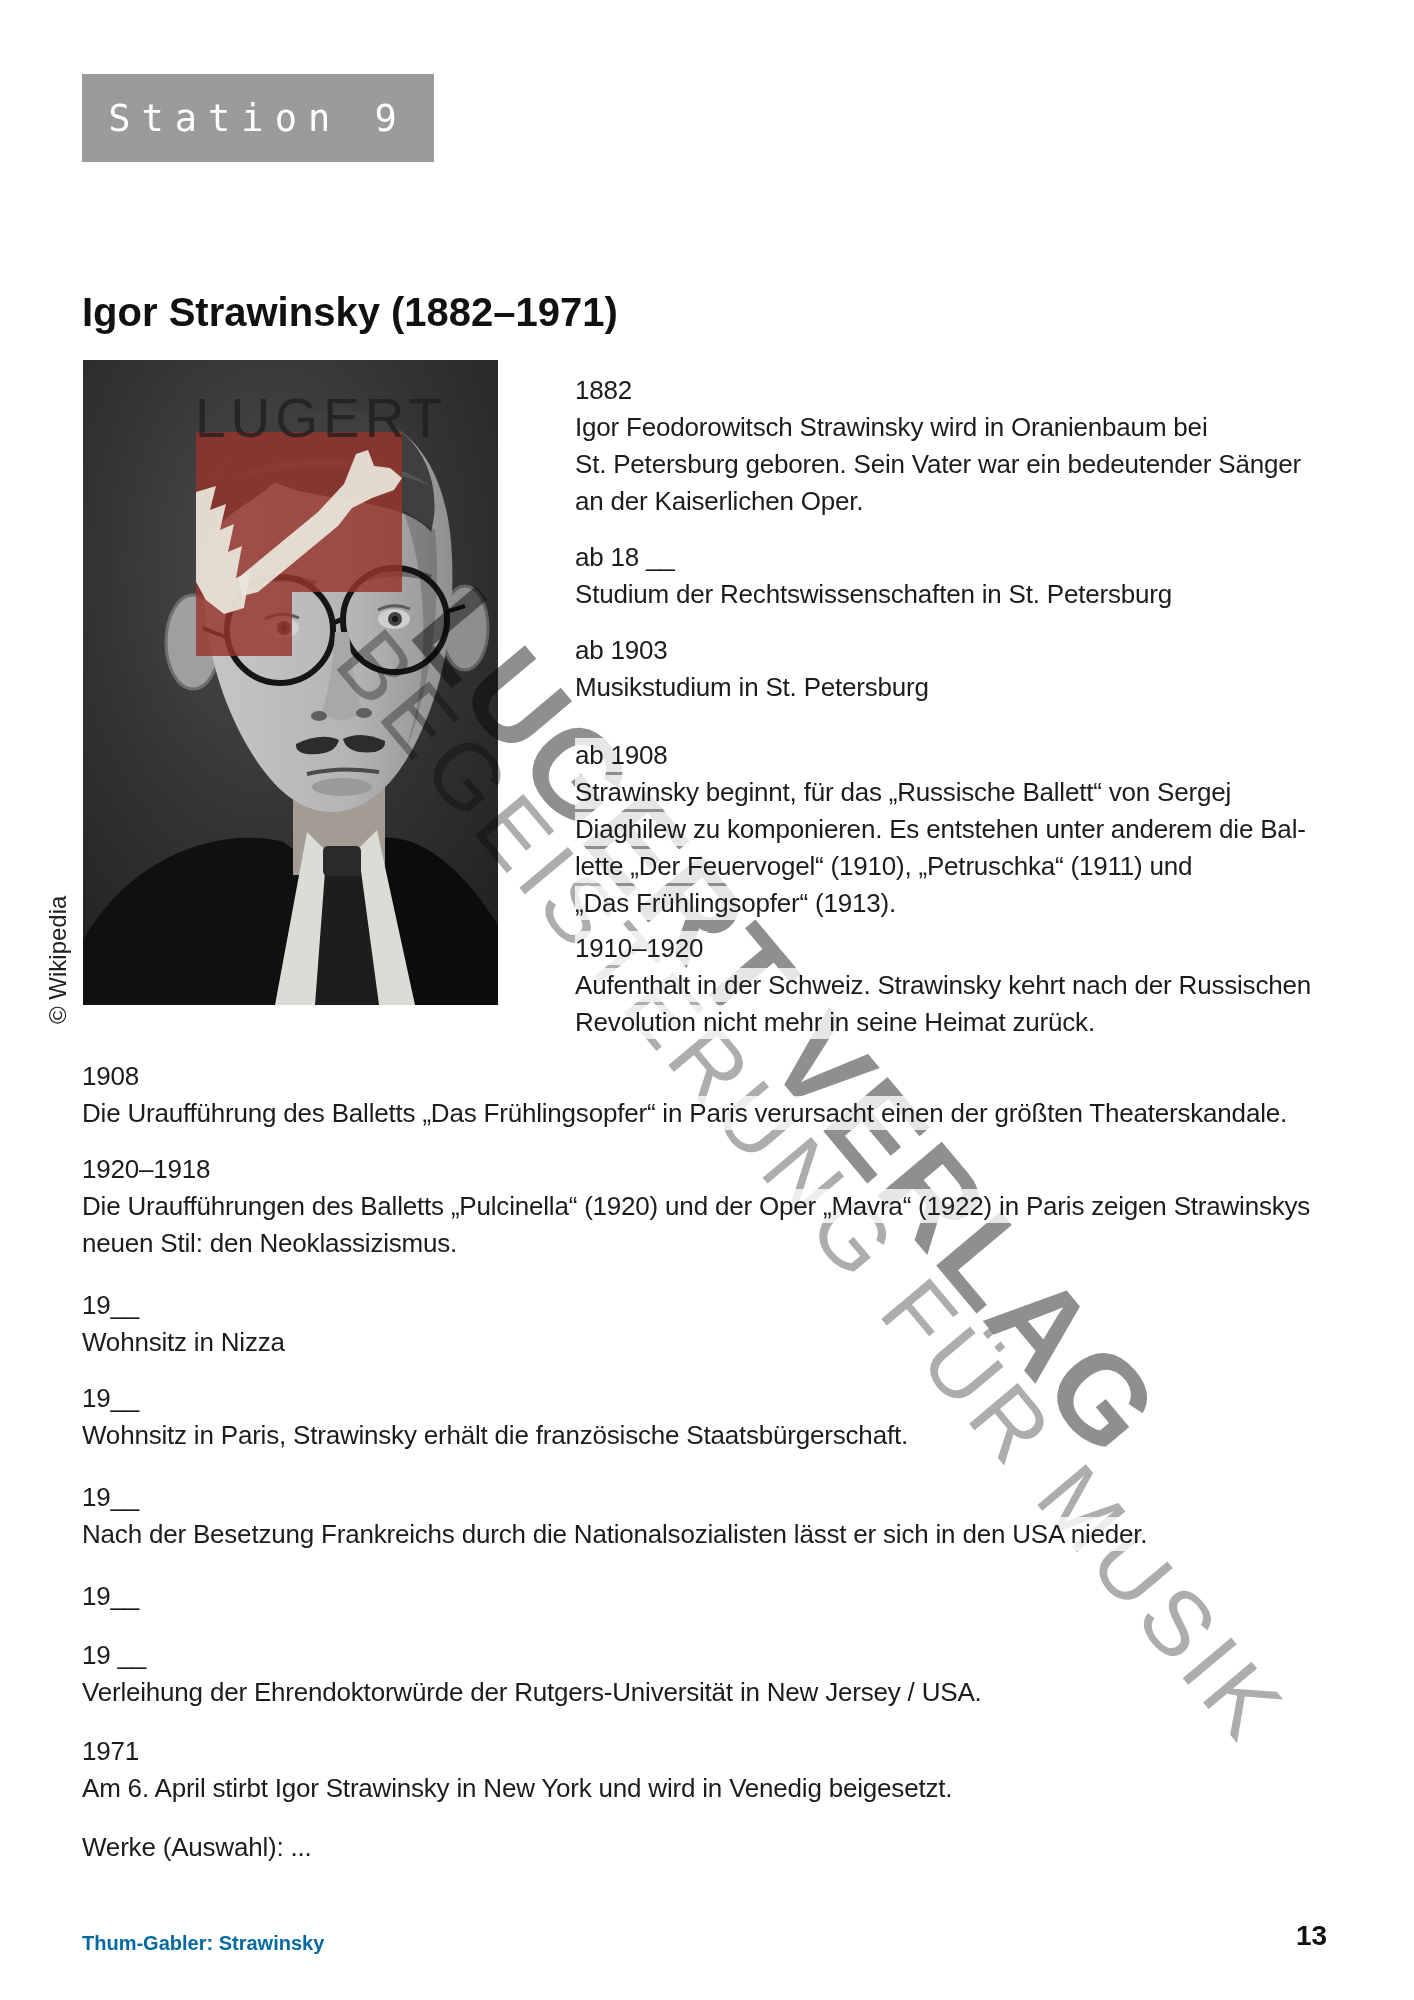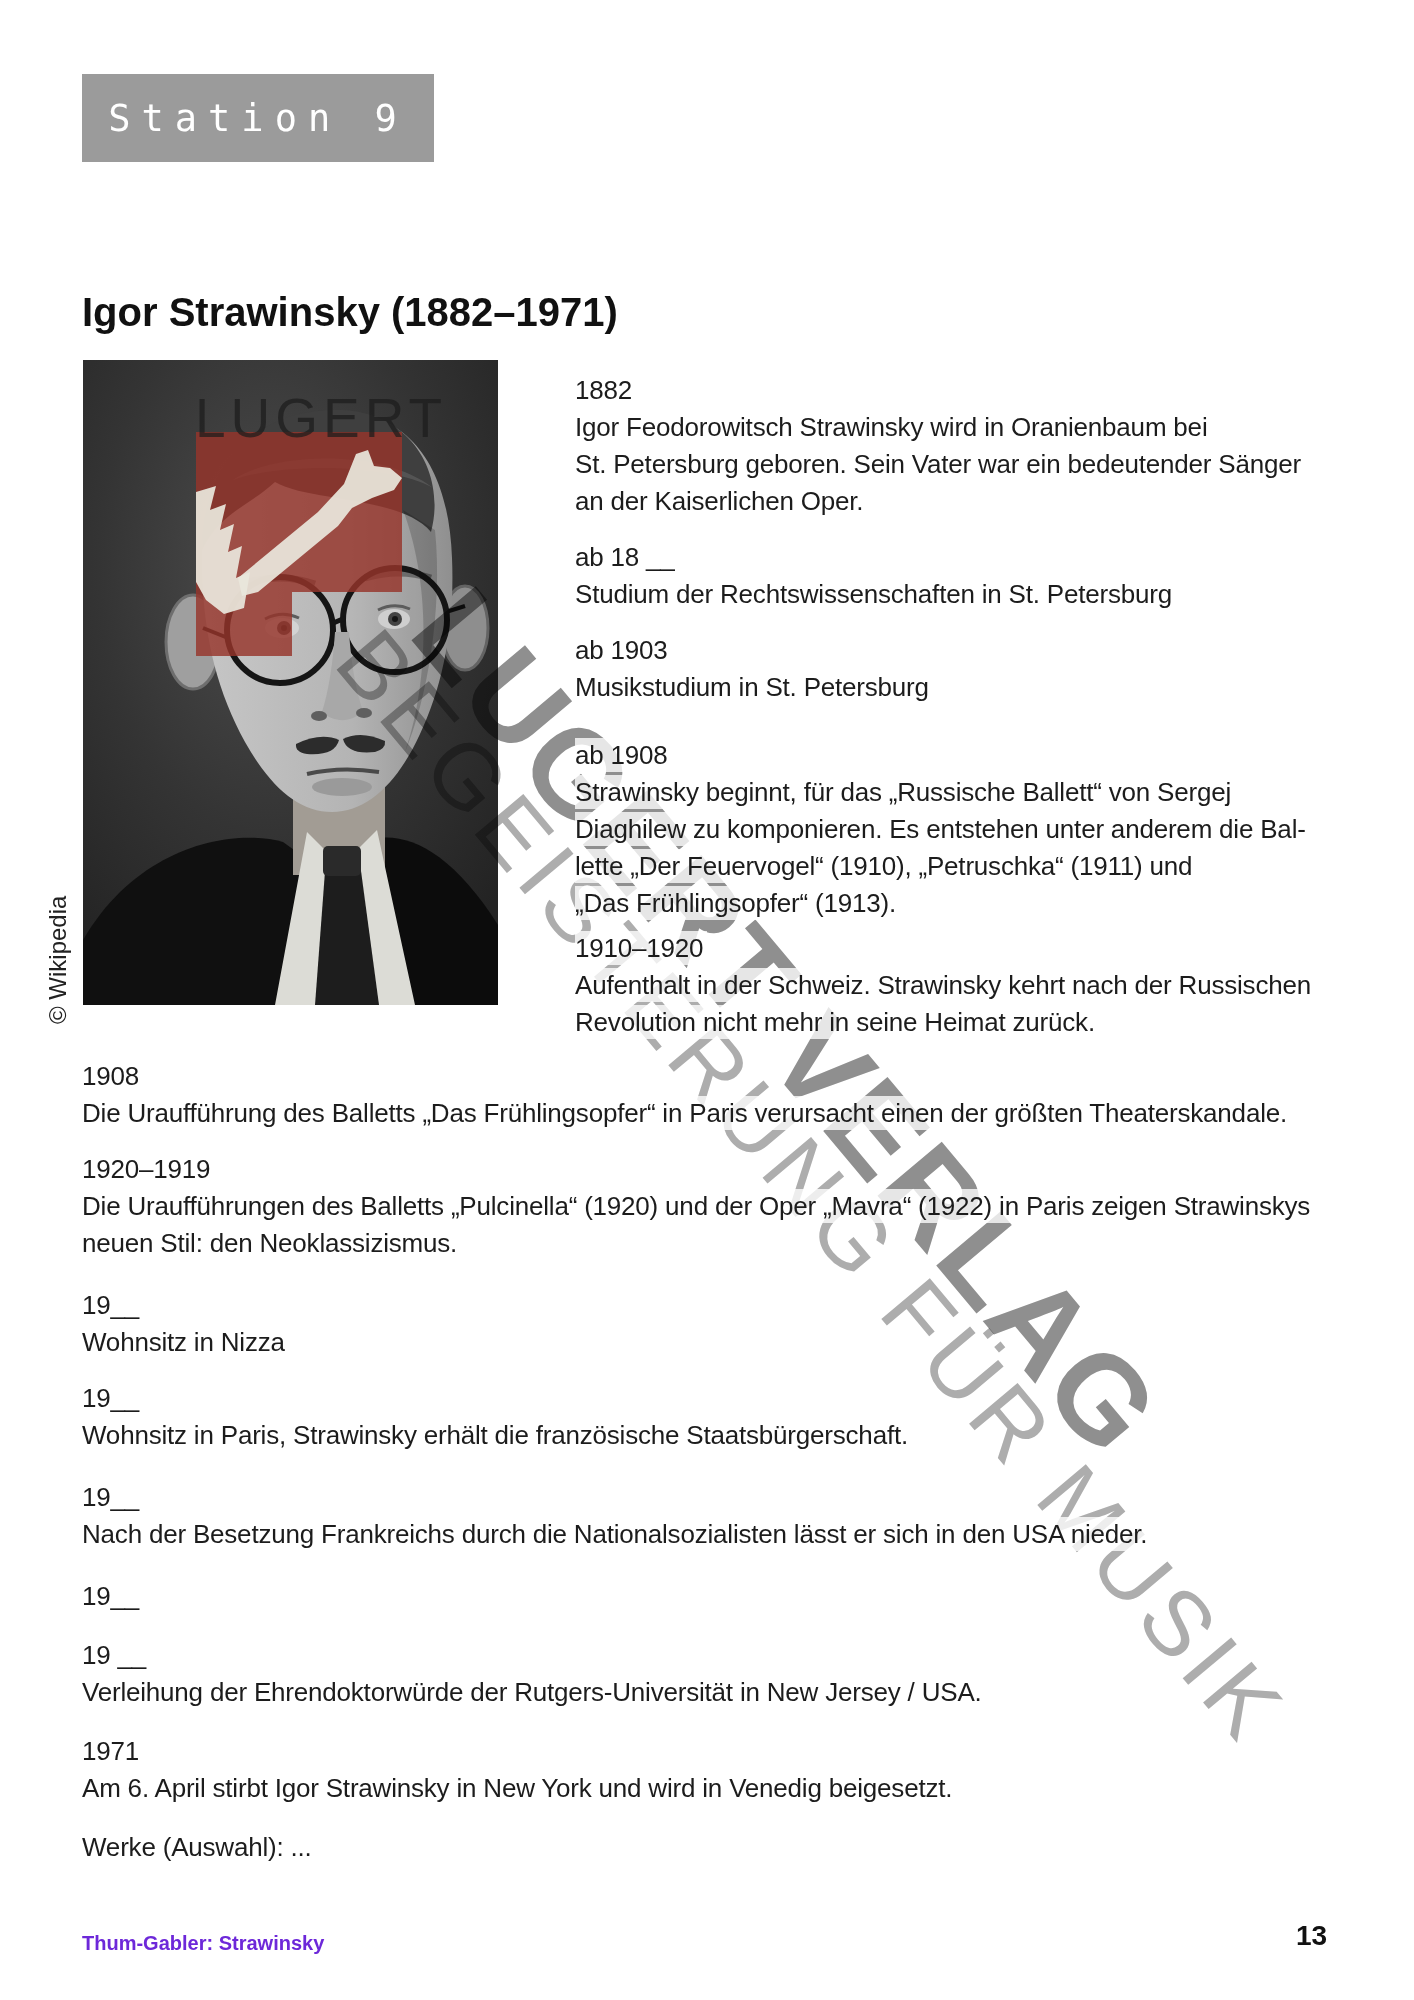--- a/index.html
+++ b/index.html
@@ -63,21 +63,21 @@
   .mb25{margin-bottom:25px;}
   .mb31{margin-bottom:31px;}
   .strip{
     background:rgba(255,255,255,0.78);
     -webkit-box-decoration-break:clone;box-decoration-break:clone;
     padding:2px 4px 2px 0;white-space:pre;margin-top:40px;
   }
   
   .footer-source{
     position:absolute;left:82px;top:1932px;z-index:4;
-    font-size:20px;font-weight:bold;color:#6d28d9;
+    font-size:20px;font-weight:bold;color:#0369a1;
   }
   .page-number{
     position:absolute;left:1296px;top:1920px;z-index:4;
     font-size:28px;font-weight:bold;color:#111;
   }
 </style>
 </head>
 <body>
 
 <div class="page">
@@ -195,21 +195,21 @@
 Revolution nicht mehr in seine Heimat zurück.</span></div>
     </div>
   </div>
 
   <div class="col col-full">
     <div class="sec">
       <div><span class="strip">1908</span></div>
       <div><span class="strip">Die Uraufführung des Balletts „Das Frühlingsopfer“ in Paris verursacht einen der größten Theaterskandale.</span></div>
     </div>
     <div class="sec mb25">
-      <div><span class="strip">1920–1919</span></div>
+      <div><span class="strip">1920–1918</span></div>
       <div><span class="strip">Die Uraufführungen des Balletts „Pulcinella“ (1920) und der Oper „Mavra“ (1922) in Paris zeigen Strawinskys
 neuen Stil: den Neoklassizismus.</span></div>
     </div>
     <div class="sec">
       <div><span class="strip">19__</span></div>
       <div><span class="strip">Wohnsitz in Nizza</span></div>
     </div>
     <div class="sec mb25">
       <div><span class="strip">19__</span></div>
       <div><span class="strip">Wohnsitz in Paris, Strawinsky erhält die französische Staatsbürgerschaft.</span></div>

